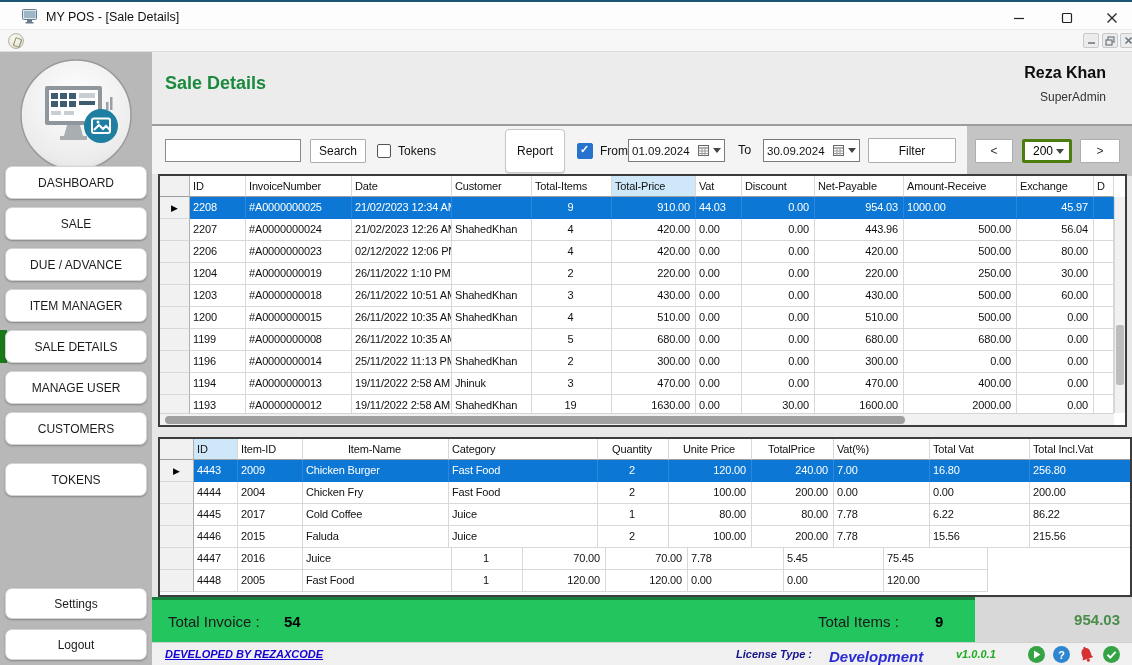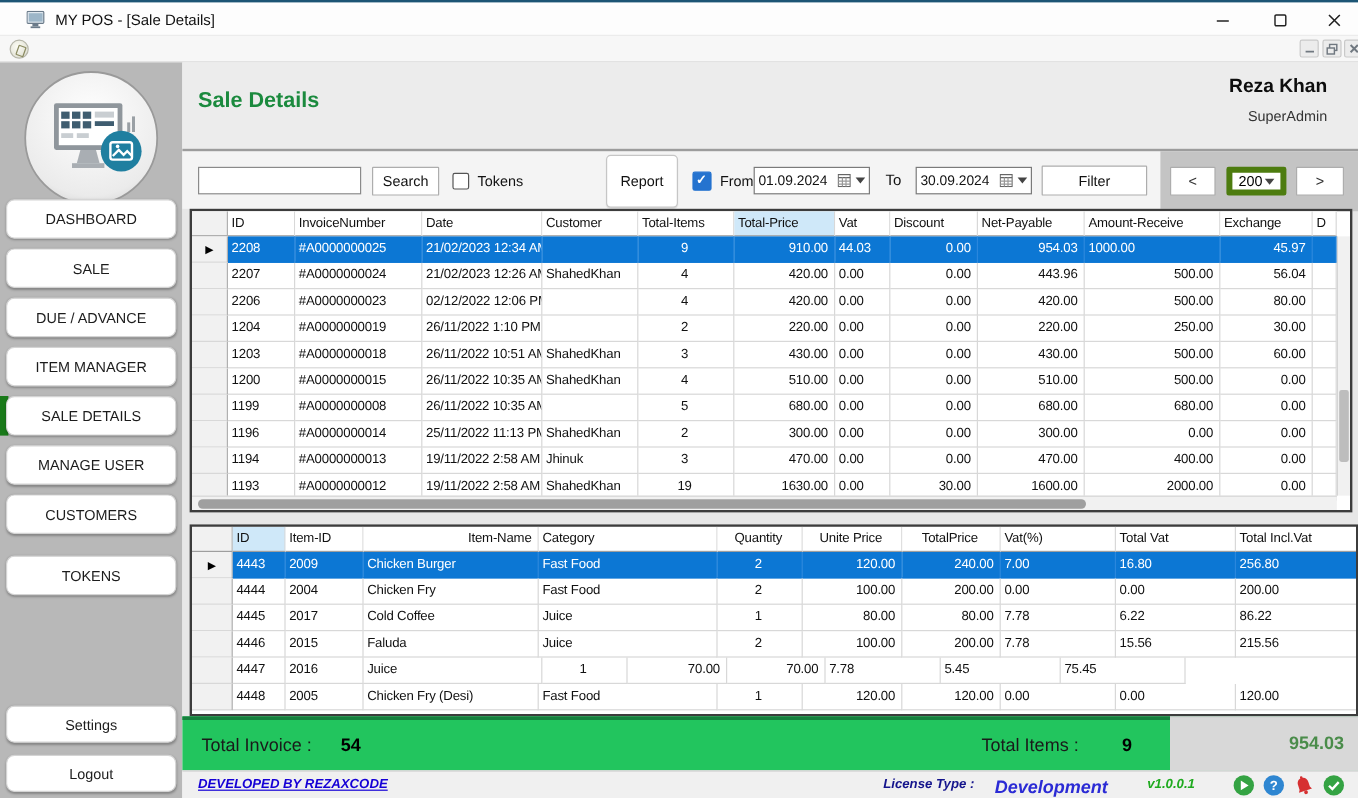--- a/index.html
+++ b/index.html
@@ -47,21 +47,21 @@
   .from-cb { position:absolute; left:425px; top:17px; width:16px; height:16px; }
   .from-label { position:absolute; left:448px; top:18px; font-size:12px; color:#111; }
   .datebox { position:absolute; top:13px; width:97px; height:23px; background:#fff; border:1px solid #7a7a7a; display:flex; align-items:center; font-size:11.5px; color:#111; padding:0 3px; }
   .datebox .dtext { flex:1 1 auto; }
   .cal-icon { width:11px; height:11px; margin-right:4px; flex:0 0 auto; }
   .caret { width:0; height:0; border-left:4px solid transparent; border-right:4px solid transparent; border-top:5px solid #444; flex:0 0 auto; }
   .to-label { position:absolute; left:586px; top:17px; font-size:12.5px; color:#111; }
   .filter-btn { position:absolute; left:716px; top:12px; width:88px; height:25px; }
   .pager { position:absolute; left:815px; top:0; width:165px; height:50px; background:#c4c4c4; }
   .pager-btn { position:absolute; top:13px; height:24px; font-size:12px; color:#333; }
-  .page-size { position:absolute; left:55px; top:13px; width:50px; height:24px; background:#fff; border:5px solid #4d7c0f; border-radius:2px; display:flex; align-items:center; padding:0 5px; font-size:12px; }
+  .page-size { position:absolute; left:55px; top:13px; width:50px; height:24px; background:#fff; border:3px solid #4d7c0f; border-radius:2px; display:flex; align-items:center; padding:0 5px; font-size:12px;text-align:center; }
   .page-size .dtext { flex:1 1 auto; }
 
   
   .grid { position:absolute; background:#fff; border:2px solid #3c3c3c; overflow:hidden; }
   .g-head { display:flex; height:21px; }
   .g-row { display:flex; height:22px; background:#fff; }
   .g-cell { flex:0 0 auto; height:22px; line-height:21px; font-size:11px; letter-spacing:-0.15px; color:#111; padding:0 5px 0 3px; white-space:nowrap; overflow:hidden; border-right:1px solid #d8d8d8; border-bottom:1px solid #d8d8d8; }
   .g-th { height:21px; line-height:20px; background:#fff; border-bottom:1px solid #9e9e9e; }
   .g-th.hl { background:#cfe8f9; }
   .g-rowhead { background:#f1f1f1; border-right:1px solid #b0b0b0; text-align:center; padding:0; }
@@ -416,21 +416,21 @@
       <div class="hscroll">
           <div class="hthumb"></div>
         </div>
     </div>
 
     <div class="grid" id="grid2" style="left:6px; top:385px; width:974px; height:160px;">
       <div class="g-head">
           <div class="g-cell g-th g-rowhead" style="width: 34px;"></div>
           <div class="g-cell g-th hl" style="width: 44px; text-align: left;">ID</div>
           <div class="g-cell g-th" style="width: 65px; text-align: left;">Item-ID</div>
-          <div class="g-cell g-th" style="width: 146px; text-align: right;">Item-Name</div>
+          <div class="g-cell g-th" style="width: 146px; text-align: center;">Item-Name</div>
           <div class="g-cell g-th" style="width: 149px; text-align: left;">Category</div>
           <div class="g-cell g-th" style="width: 71px; text-align: center;">Quantity</div>
           <div class="g-cell g-th" style="width: 83px; text-align: center;">Unite Price</div>
           <div class="g-cell g-th" style="width: 82px; text-align: center;">TotalPrice</div>
           <div class="g-cell g-th" style="width: 96px; text-align: left;">Vat(%)</div>
           <div class="g-cell g-th" style="width: 100px; text-align: left;">Total Vat</div>
           <div class="g-cell g-th" style="width: 104px; text-align: left;">Total Incl.Vat</div>
         </div>
       <div class="g-body">
           <div class="g-row sel">
@@ -494,21 +494,20 @@
             <div class="g-cell" style="width: 83px; text-align: right;">70.00</div>
             <div class="g-cell" style="width: 82px; text-align: right;">70.00</div>
             <div class="g-cell" style="width: 96px; text-align: left;">7.78</div>
             <div class="g-cell" style="width: 100px; text-align: left;">5.45</div>
             <div class="g-cell" style="width: 104px; text-align: left;">75.45</div>
           </div>
           <div class="g-row">
             <div class="g-cell g-rowhead" style="width: 34px;"></div>
             <div class="g-cell" style="width: 44px; text-align: left;">4448</div>
             <div class="g-cell" style="width: 65px; text-align: left;">2005</div>
-            <div class="g-cell" style="width: 146px; text-align: left;">Chicken Fry (Desi)</div>
             <div class="g-cell" style="width: 149px; text-align: left;">Fast Food</div>
             <div class="g-cell" style="width: 71px; text-align: center;">1</div>
             <div class="g-cell" style="width: 83px; text-align: right;">120.00</div>
             <div class="g-cell" style="width: 82px; text-align: right;">120.00</div>
             <div class="g-cell" style="width: 96px; text-align: left;">0.00</div>
             <div class="g-cell" style="width: 100px; text-align: left;">0.00</div>
             <div class="g-cell" style="width: 104px; text-align: left;">120.00</div>
           </div>
         </div>
     </div>

